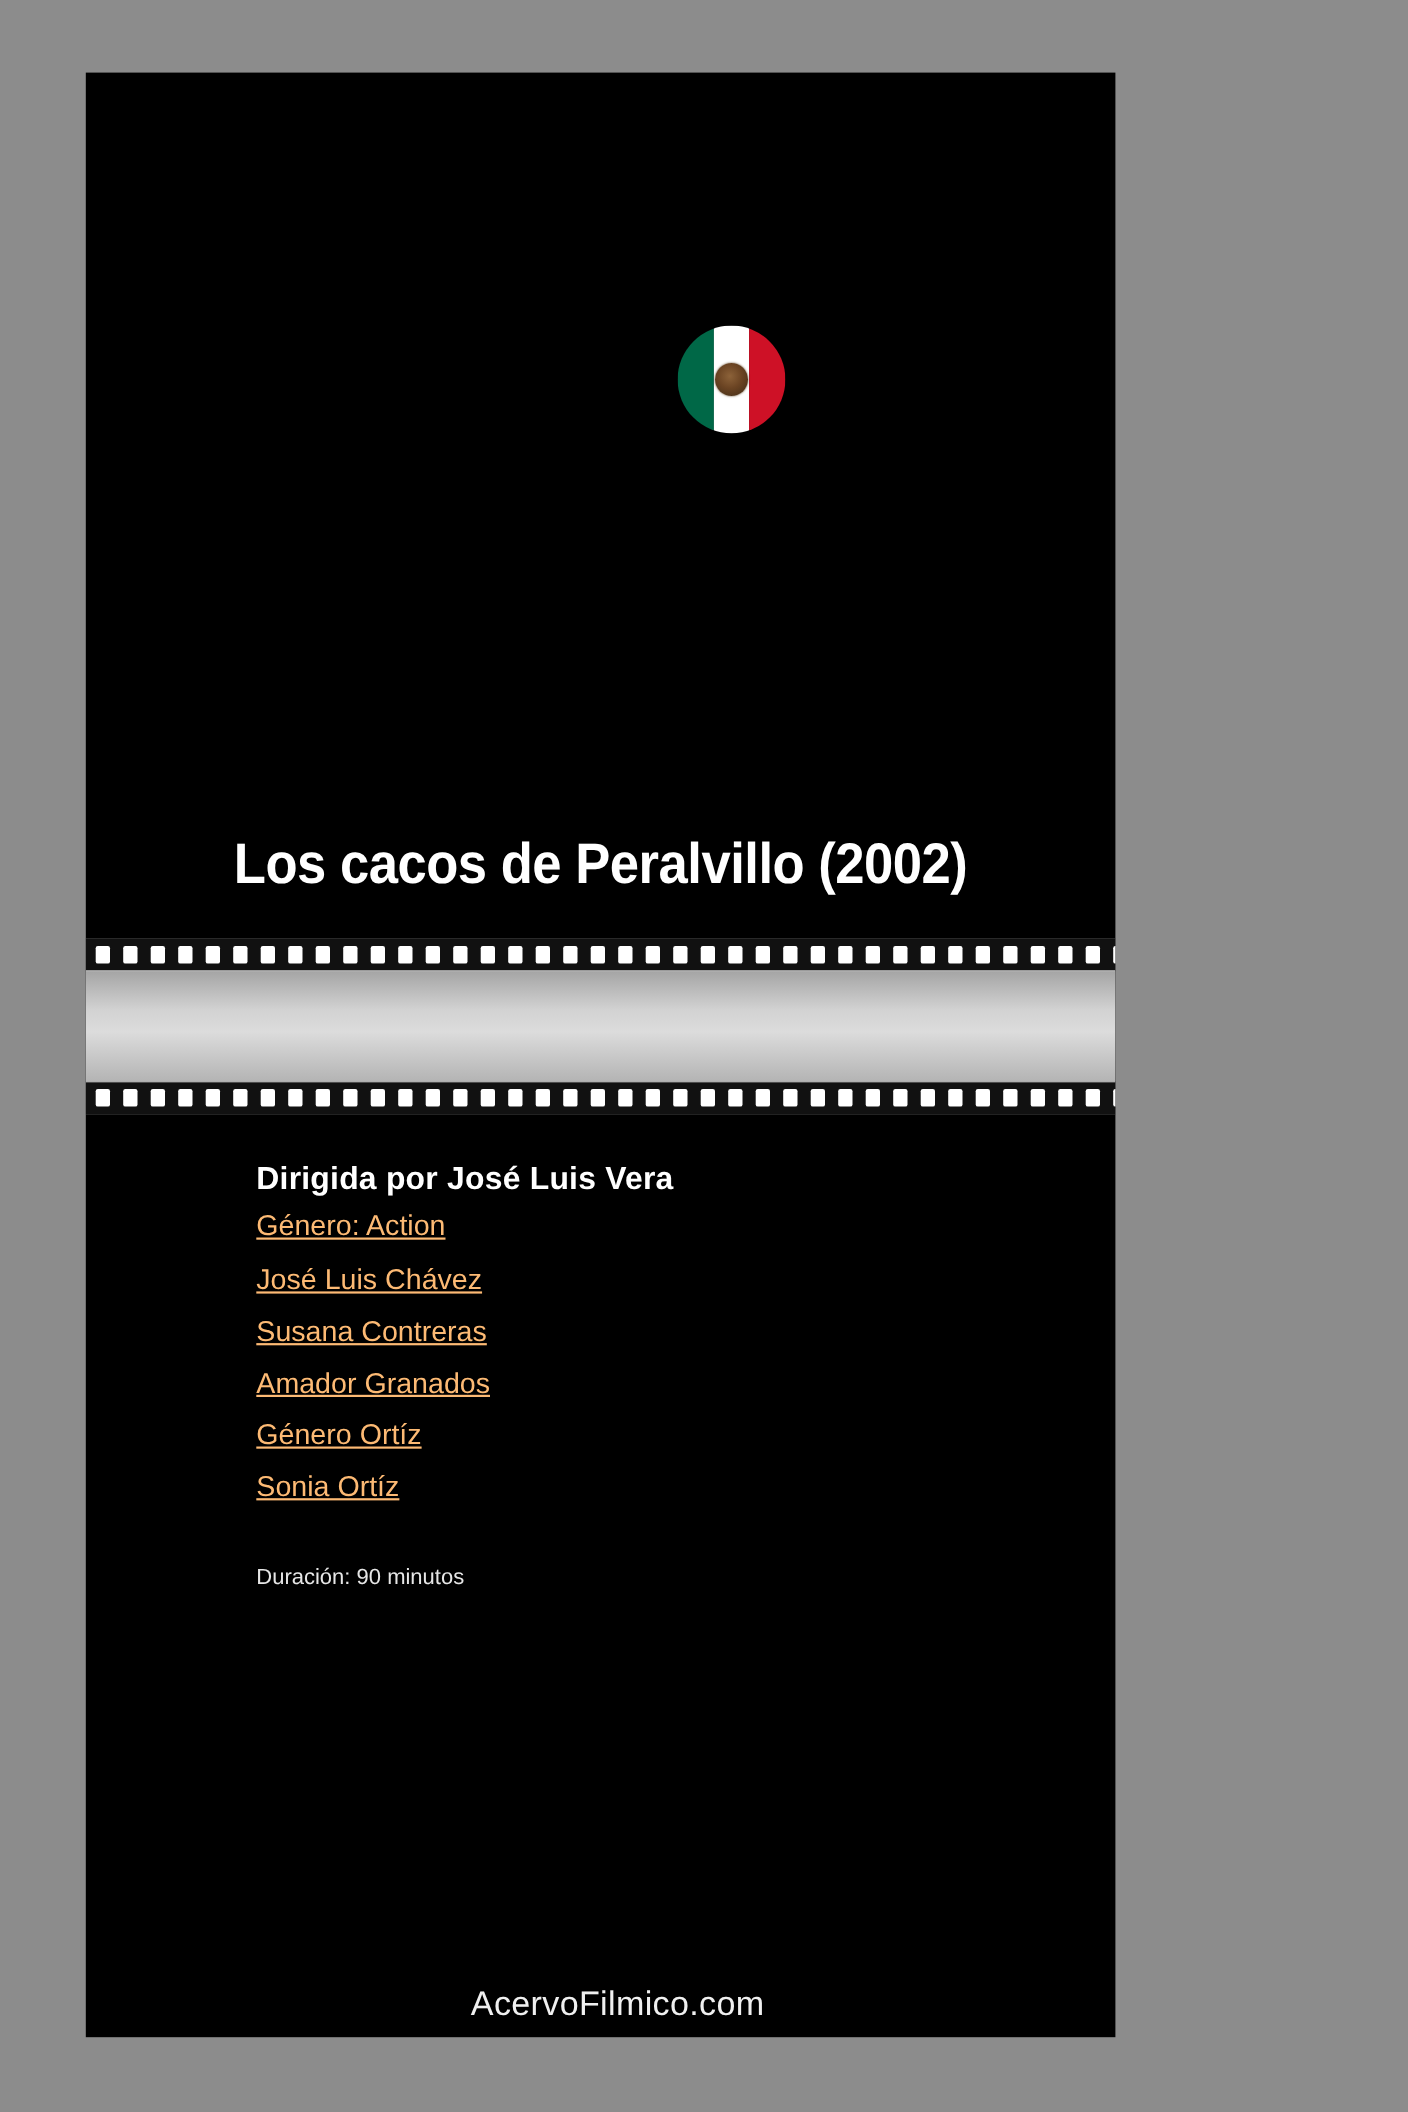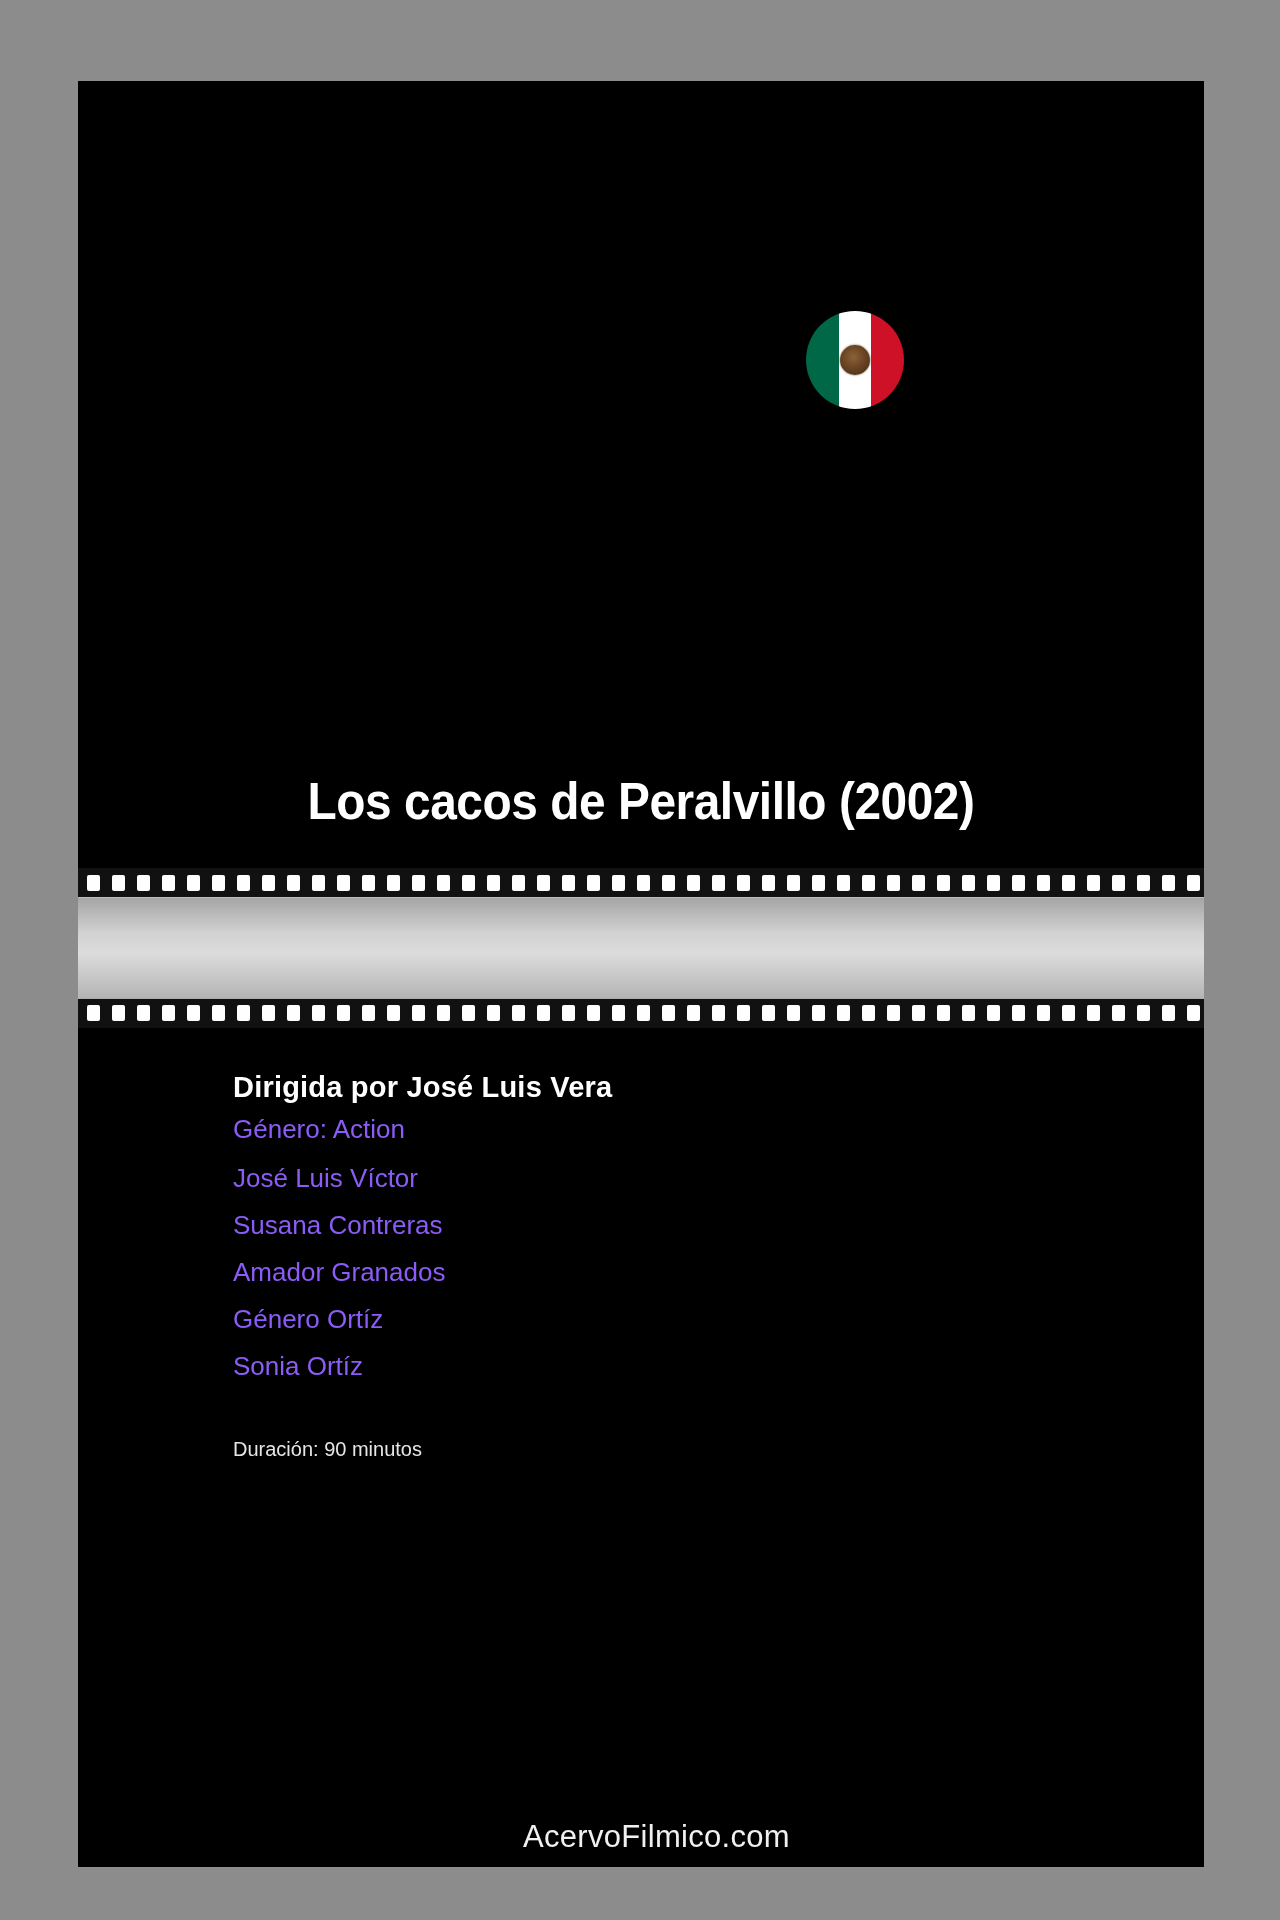--- a/index.html
+++ b/index.html
@@ -15,22 +15,22 @@
   }
   .page {
     position: relative;
     width: 1280px;
     height: 1920px;
     background: #8c8c8c;
   }
   .poster {
     position: absolute;
     left: 78px;
-    top: 81px;
-    width: 1126px;
+    top: 66px;
+    width: 936px;
     height: 1786px;
     background: #000000;
     overflow: hidden;
   }
   
   .flag-badge {
     position: absolute;
     right: 300px;
     top: 230px;
     width: 98px;
@@ -133,22 +133,23 @@
   .director {
     font-size: 29px;
     font-weight: bold;
     color: #ffffff;
     margin-bottom: 10px;
     letter-spacing: 0.2px;
   }
   .credit-line {
     font-size: 26px;
     margin-bottom: 16px;
-    color: #8b5cf6;
+    color: #fdba74;
     font-weight: normal;
+    text-decoration: underline;
   }
   .credit-line.genre { margin-bottom: 18px; }
   .duration {
     font-size: 20px;
     margin-top: 56px;
     color: #e6e6e6;
   }
   
   .footer {
     position: absolute;
@@ -273,21 +274,21 @@
           <div class="perf"></div>
           <div class="perf"></div>
           <div class="perf"></div>
           <div class="perf"></div>
         </div>
     </div>
 
     <div class="credits">
       <div class="director">Dirigida por José Luis Vera</div>
       <div class="credit-line genre">Género: Action</div>
-      <div class="credit-line">José Luis Víctor</div>
+      <div class="credit-line">José Luis Chávez</div>
       <div class="credit-line">Susana Contreras</div>
       <div class="credit-line">Amador Granados</div>
       <div class="credit-line">Género Ortíz</div>
       <div class="credit-line">Sonia Ortíz</div>
       <div class="duration">Duración: 90 minutos</div>
     </div>
 
     <div class="footer">AcervoFilmico.com</div>
   </div>
 </div>

